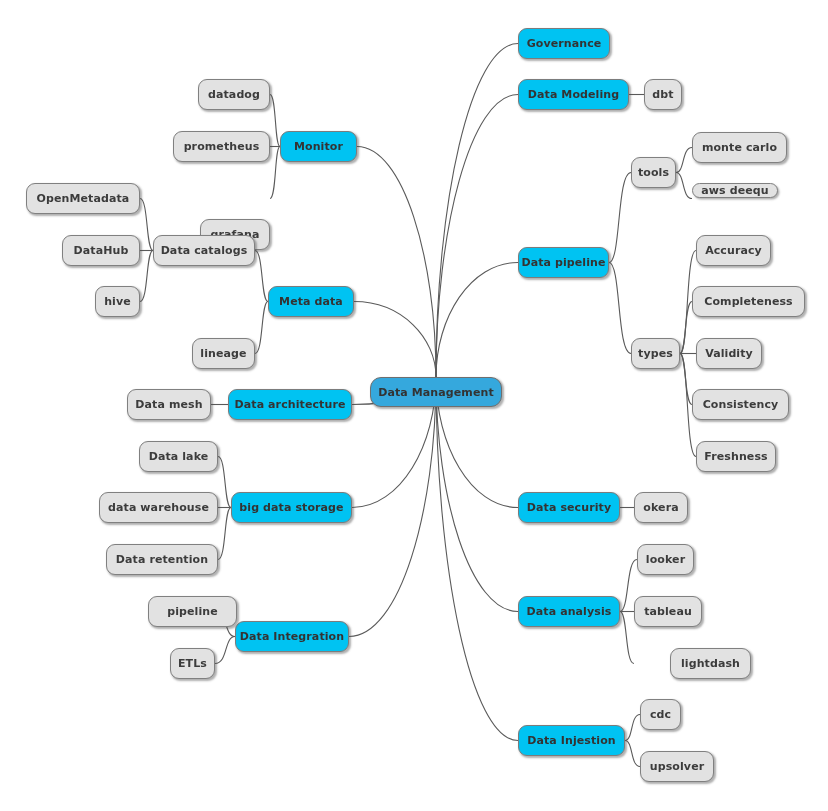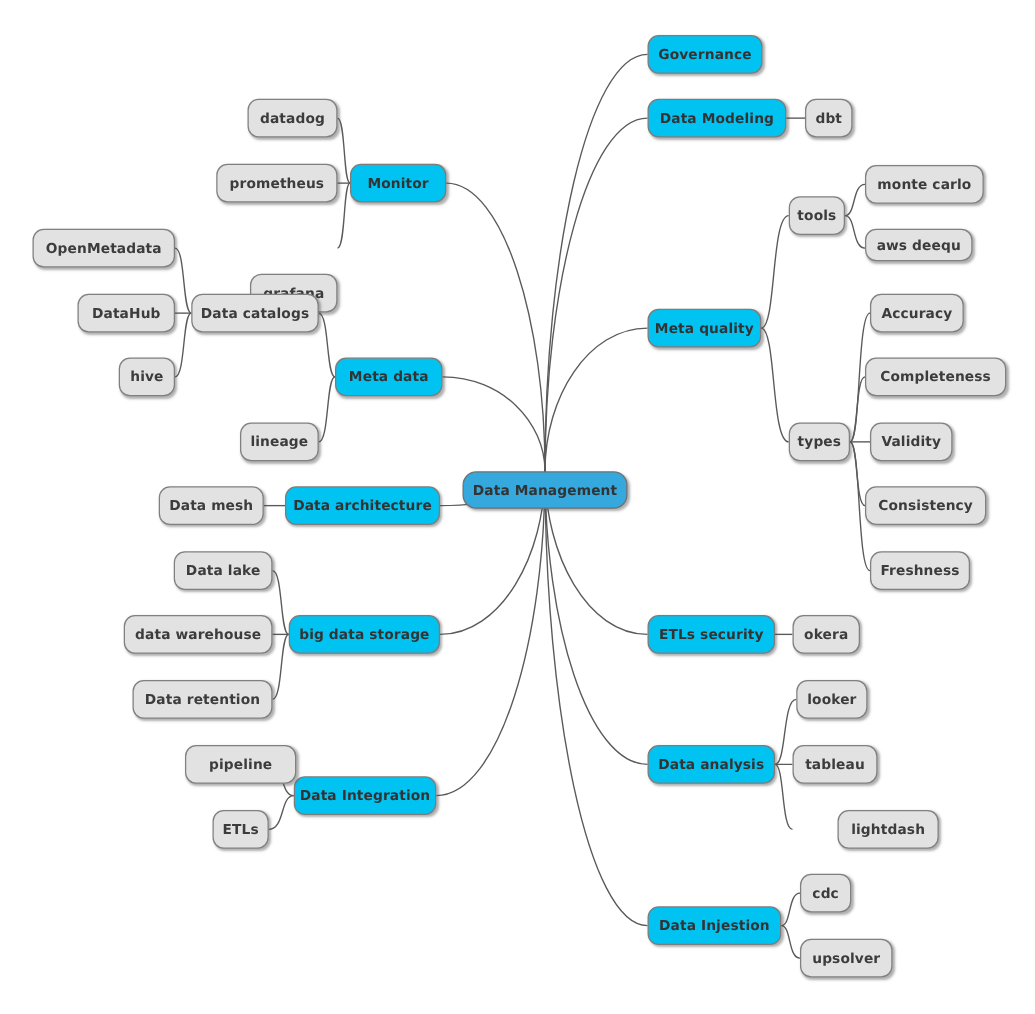--- a/index.html
+++ b/index.html
@@ -108,31 +108,31 @@
       <path class="edge" d="M 231 507.5 C 223.85 507.5, 226.45 507.5, 218 507.5"></path>
       <path class="edge" d="M 231 507.5 C 223.85 507.5, 226.45 559.5, 218 559.5"></path>
       <path class="edge" d="M 235 636.5 C 224 636.5, 228 611.5, 215 611.5"></path>
       <path class="edge" d="M 235 636.5 C 224 636.5, 228 663.5, 215 663.5"></path>
     </svg>
   <div id="node-layer">
       <div class="node root" style="left: 370px; top: 377px; width: 132px; height: 30px;">Data Management</div>
       <div class="node branch" style="left: 518px; top: 28px; width: 92px; height: 31px;">Governance</div>
       <div class="node branch" style="left: 518px; top: 79px; width: 111px; height: 31px;">Data Modeling</div>
       <div class="node leaf" style="left: 644px; top: 79px; width: 38px; height: 31px;">dbt</div>
-      <div class="node branch" style="left: 518px; top: 247px; width: 91px; height: 31px;">Meta quality</div>
+      <div class="node branch" style="left: 518px; top: 247px; width: 91px; height: 31px;">Data pipeline</div>
       <div class="node leaf" style="left: 631px; top: 157px; width: 45px; height: 31px;">tools</div>
       <div class="node leaf" style="left: 692px; top: 132px; width: 95px; height: 31px;">monte carlo</div>
-      <div class="node leaf" style="left: 692px; top: 183px; width: 86px; height: 26px;">aws deequ</div>
+      <div class="node leaf" style="left: 692px; top: 183px; width: 86px; height: 15px;">aws deequ</div>
       <div class="node leaf" style="left: 631px; top: 338px; width: 49px; height: 31px;">types</div>
       <div class="node leaf" style="left: 696px; top: 235px; width: 75px; height: 31px;">Accuracy</div>
       <div class="node leaf" style="left: 692px; top: 286px; width: 113px; height: 31px;">Completeness</div>
       <div class="node leaf" style="left: 696px; top: 338px; width: 66px; height: 31px;">Validity</div>
       <div class="node leaf" style="left: 692px; top: 389px; width: 97px; height: 31px;">Consistency</div>
       <div class="node leaf" style="left: 696px; top: 441px; width: 80px; height: 31px;">Freshness</div>
-      <div class="node branch" style="left: 518px; top: 492px; width: 102px; height: 31px;">ETLs security</div>
+      <div class="node branch" style="left: 518px; top: 492px; width: 102px; height: 31px;">Data security</div>
       <div class="node leaf" style="left: 634px; top: 492px; width: 54px; height: 31px;">okera</div>
       <div class="node branch" style="left: 518px; top: 596px; width: 102px; height: 31px;">Data analysis</div>
       <div class="node leaf" style="left: 637px; top: 544px; width: 57px; height: 31px;">looker</div>
       <div class="node leaf" style="left: 634px; top: 596px; width: 68px; height: 31px;">tableau</div>
       <div class="node leaf" style="left: 634px; top: 648px; width: 81px; height: 31px; margin-left: 36px;">lightdash</div>
       <div class="node branch" style="left: 518px; top: 725px; width: 107px; height: 31px;">Data Injestion</div>
       <div class="node leaf" style="left: 640px; top: 699px; width: 41px; height: 31px;">cdc</div>
       <div class="node leaf" style="left: 640px; top: 751px; width: 74px; height: 31px;">upsolver</div>
       <div class="node branch" style="left: 280px; top: 131px; width: 77px; height: 31px;">Monitor</div>
       <div class="node leaf" style="left: 198px; top: 79px; width: 72px; height: 31px; text-align: center;">datadog</div>

